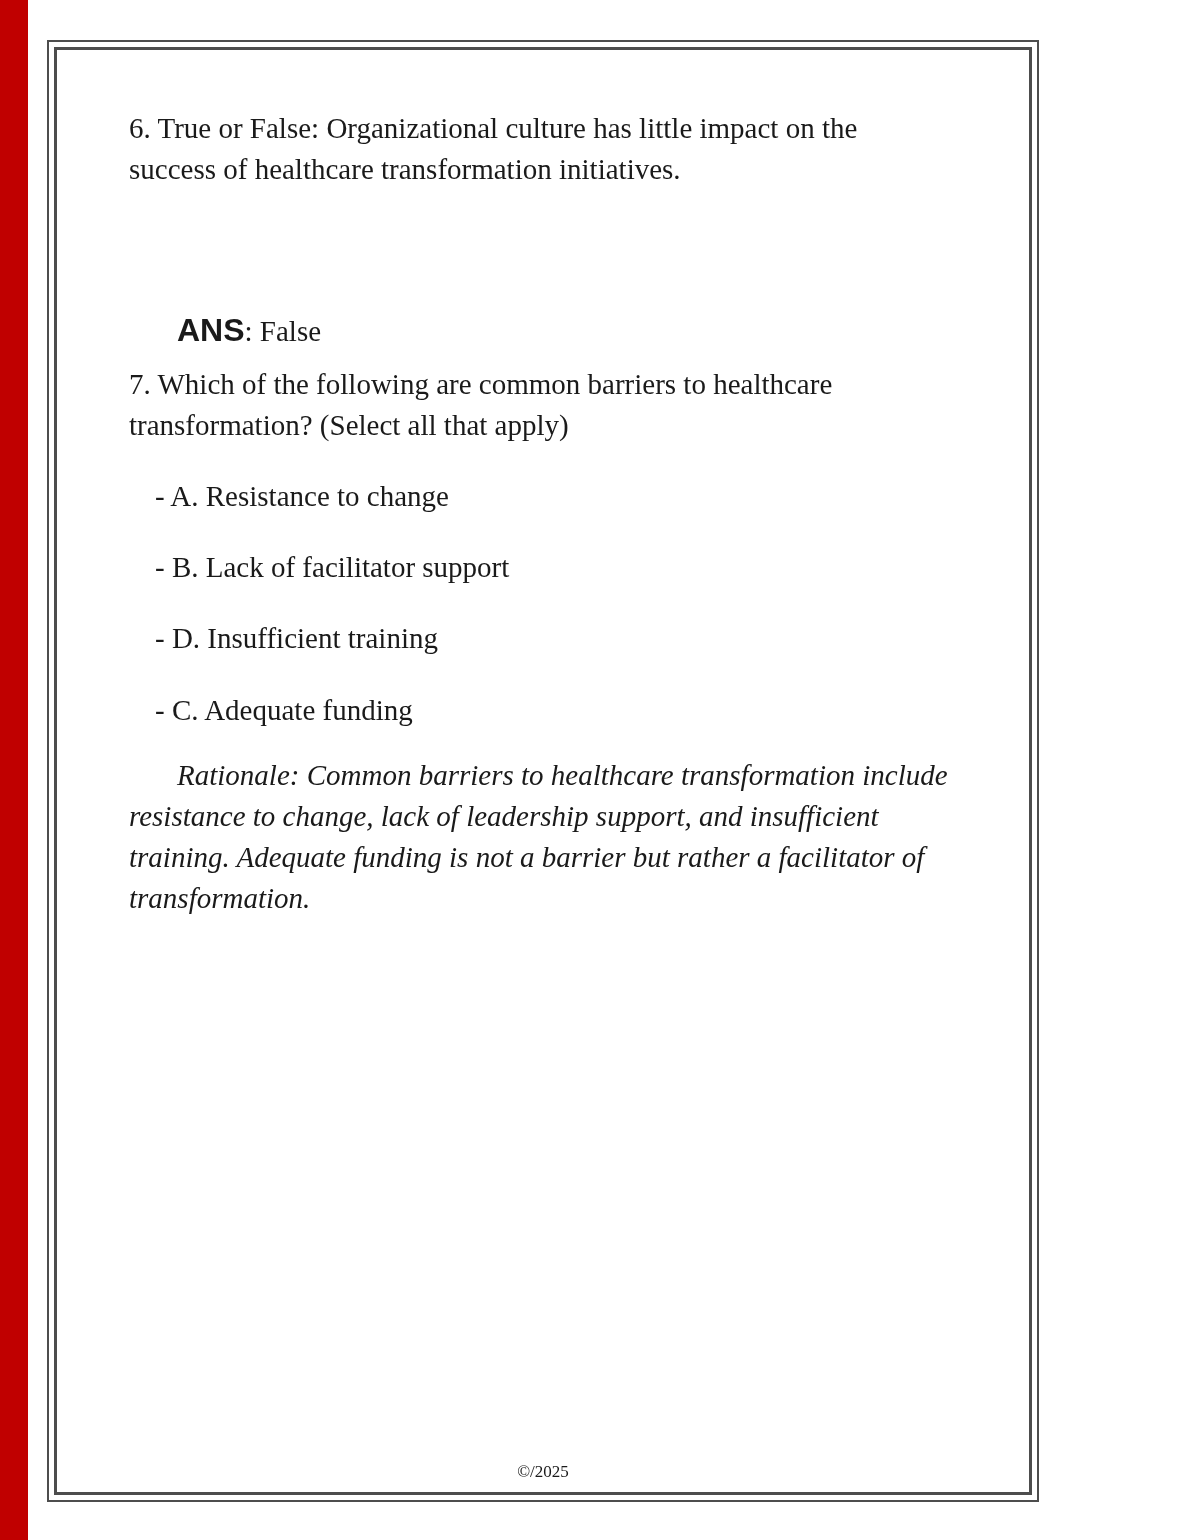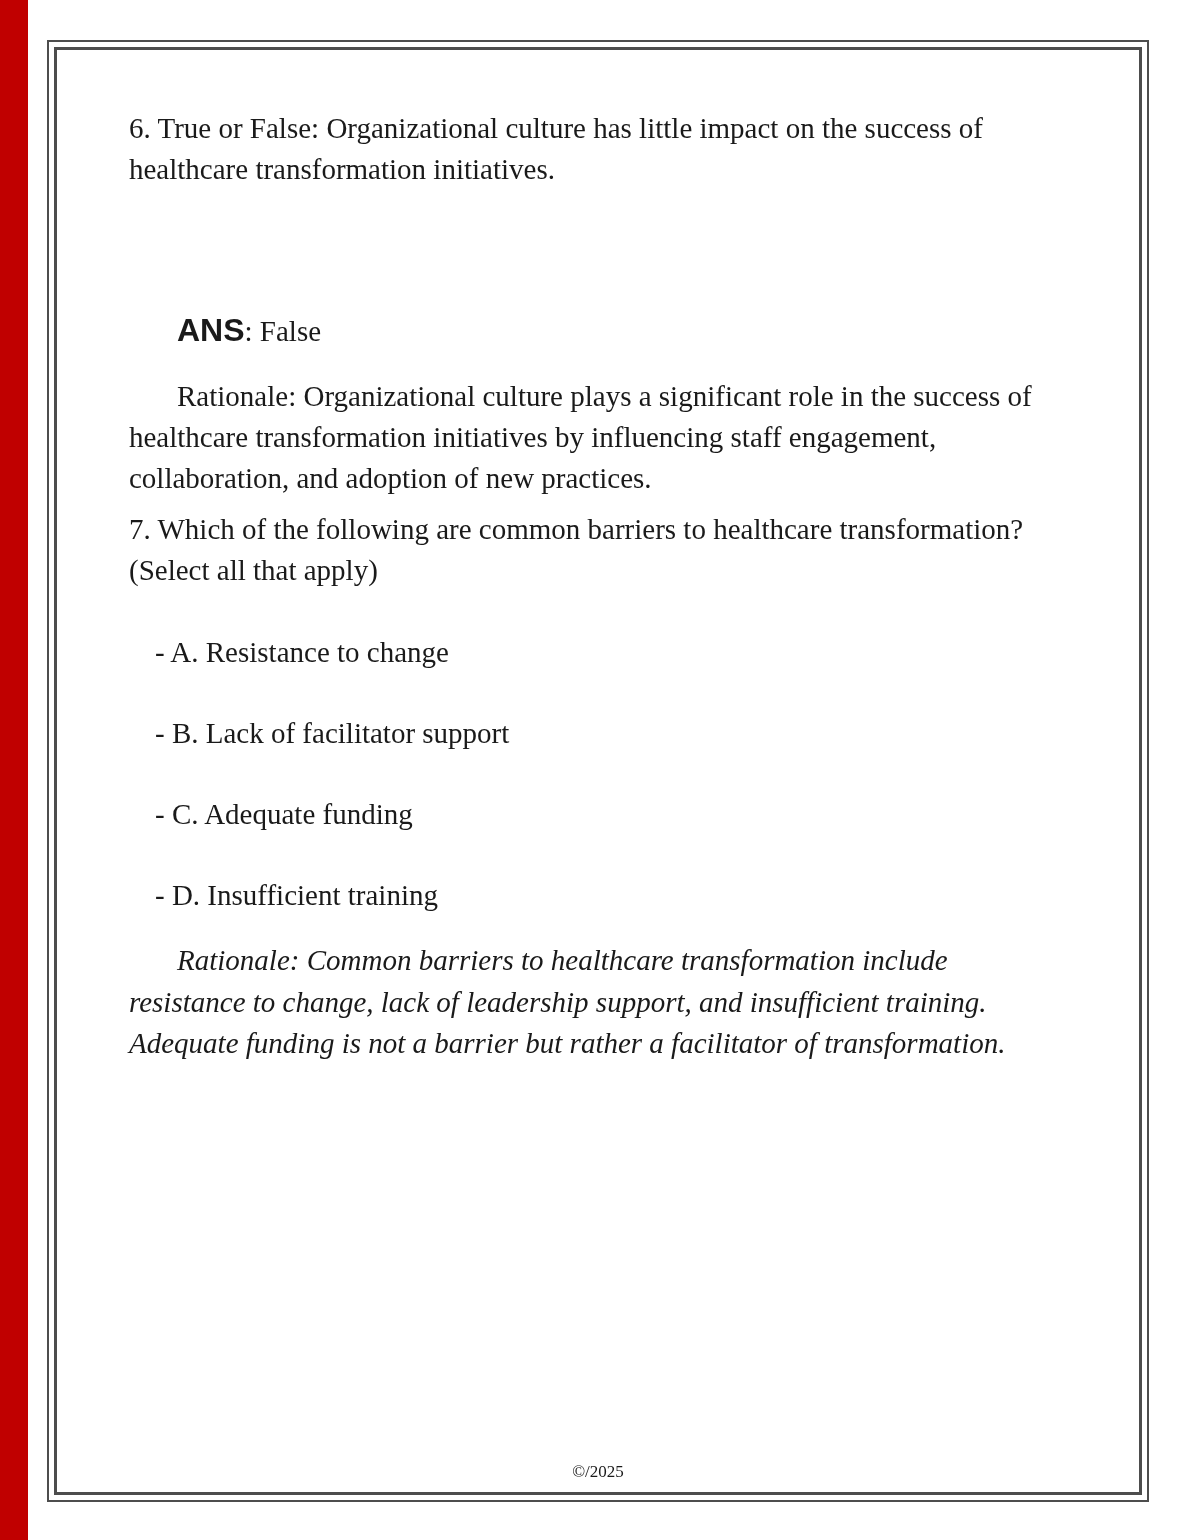--- a/index.html
+++ b/index.html
@@ -15,21 +15,21 @@
     position: absolute;
     left: 0; top: 0;
     width: 28px;
     height: 1540px;
     background: #c00000;
   }
   .outer-frame {
     position: absolute;
     left: 47px;
     top: 40px;
-    width: 1102px;
+    width: 992px;
     height: 1462px;
     border: 2px solid #4d4d4d;
     padding: 5px;
     background: #ffffff;
   }
   .inner-frame {
     width: 100%;
     height: 100%;
     border: 3px solid #4d4d4d;
     position: relative;
@@ -53,21 +53,21 @@
   .rationale {
     margin-top: 22px;
     text-indent: 48px;
   }
   .section-heading {
     margin-top: 120px;
     padding-left: 42px;
   }
   .question-7 { }
   .option {
-    margin-top: 40px;
+    margin-top: 30px;
     padding-left: 26px;
   }
   .answer-line-2 {
     margin-top: 92px;
     padding-left: 48px;
   }
   .rationale-2 {
     margin-top: 24px;
     text-indent: 48px;
     font-style: italic;
@@ -90,32 +90,31 @@
 
 <div class="outer-frame">
   <div class="inner-frame">
 
     <p class="question">6.   True or False: Organizational culture has little impact on the success of healthcare transformation initiatives.</p>
 
     <p class="answer-line">
       <span class="ans-label">ANS</span><span>: False</span>
     </p>
 
-    <p class="rationale">Rationale:   Organizational culture plays a significant role in the success of healthcare transformation initiatives by influencing staff engagement, collaboration, and adoption of new practices.</p>
 
 
     <p class="question question-7">7.   Which of the following are common barriers to healthcare transformation? (Select all that apply)</p>
 
     <p class="option">- A. Resistance to change</p>
 
     <p class="option">- B. Lack of facilitator support</p>
 
+    <p class="option">- D. Insufficient training</p>
+
     <p class="option">- C. Adequate funding</p>
-
-    <p class="option">- D. Insufficient training</p>
 
 
     <p class="rationale rationale-2">Rationale:   Common barriers to healthcare transformation include resistance to change, lack of leadership support, and insufficient training. Adequate funding is not a barrier but rather a facilitator of transformation.</p>
 
     <div class="footer">©/2025</div>
 
   </div>
 </div>
 
 </body></html>

